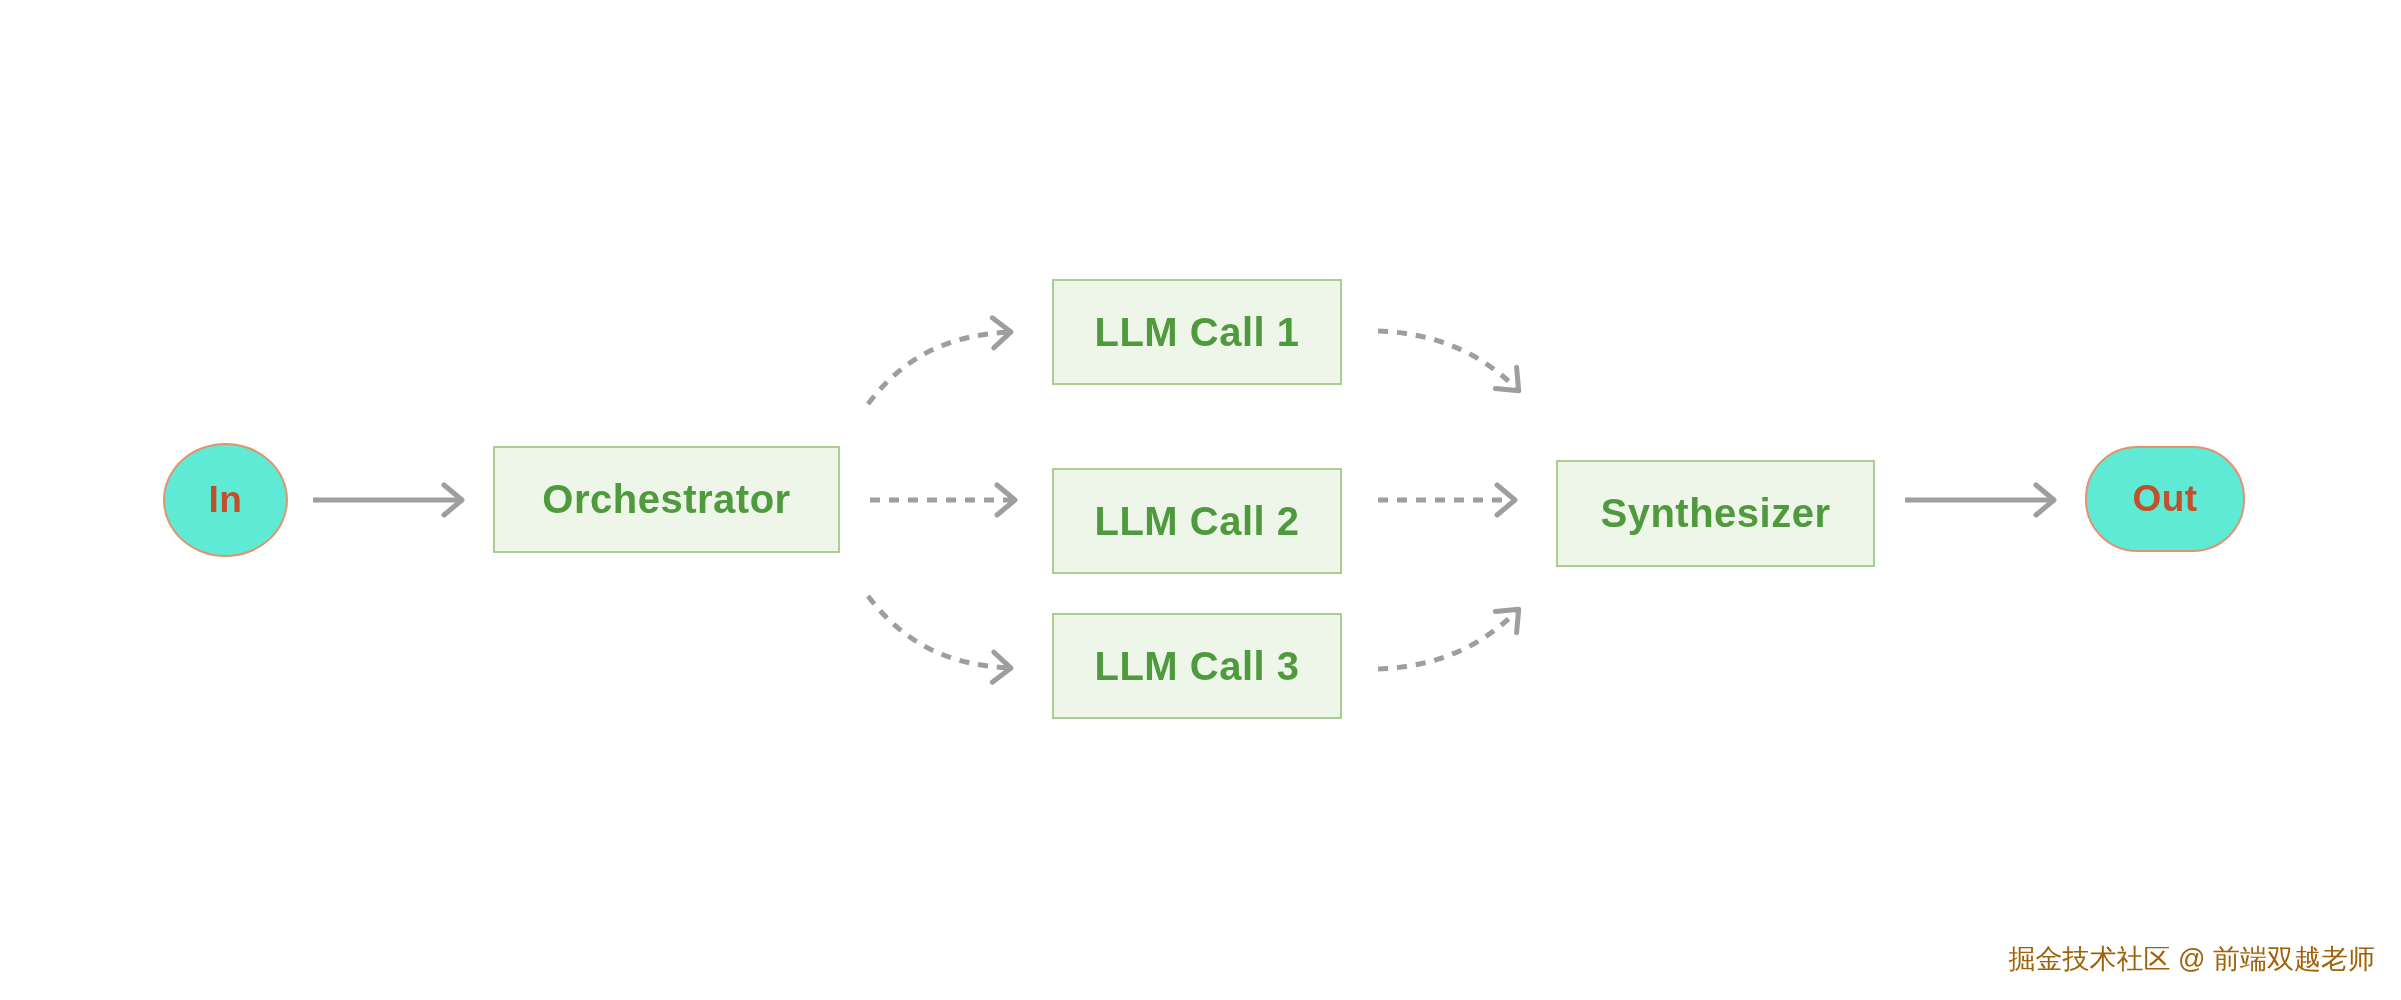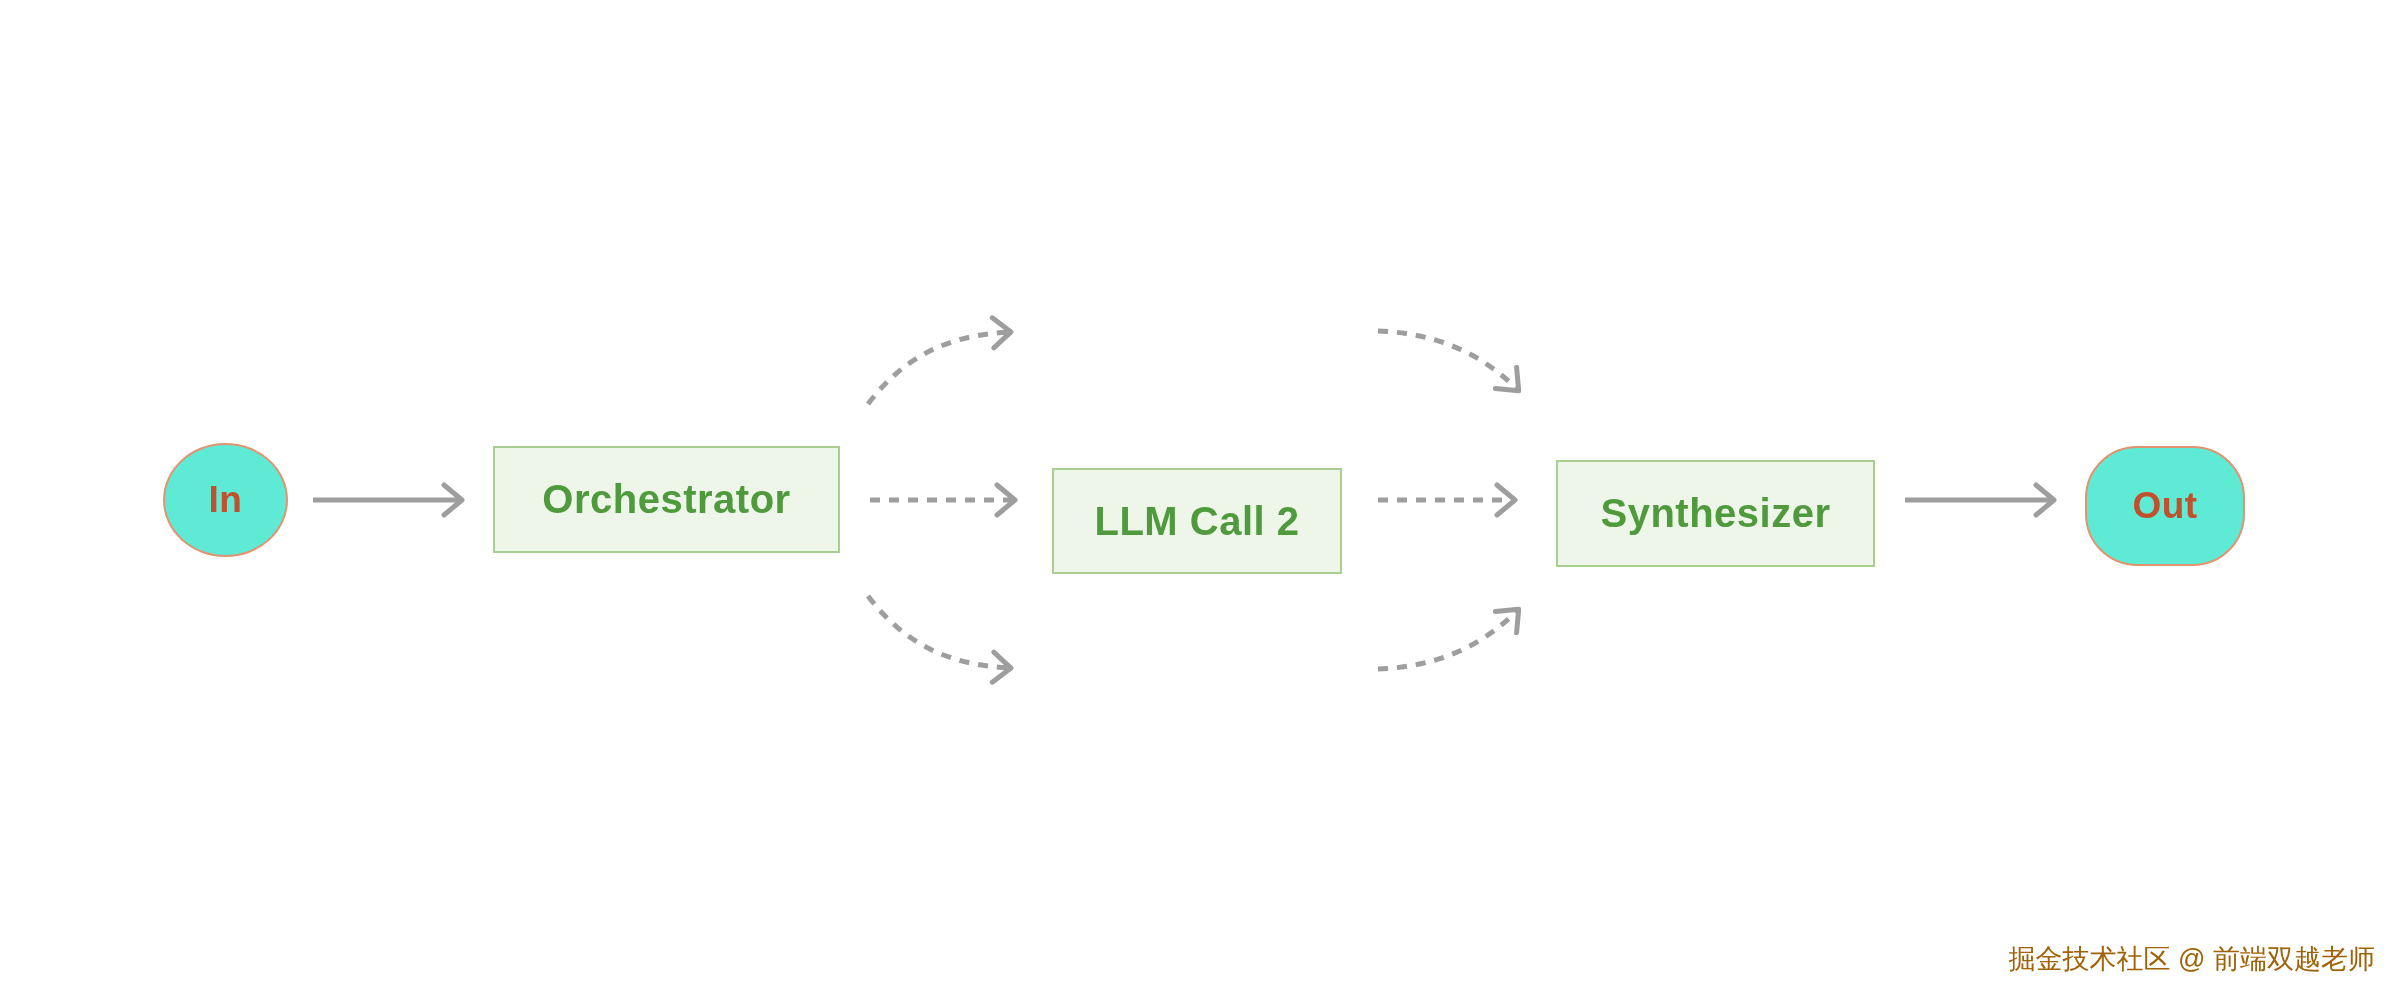--- a/index.html
+++ b/index.html
@@ -64,21 +64,21 @@
   .node-llm3 {
     left: 1052px; top: 613px;
     width: 290px; height: 106px;
   }
   .node-synthesizer {
     left: 1556px; top: 460px;
     width: 319px; height: 107px;
   }
   .node-out {
     left: 2085px; top: 446px;
-    width: 160px; height: 120px;
+    width: 160px; height: 106px;
     border-radius: 52px;
   }
   .edge {
     stroke: #9e9e9e;
     stroke-width: 5;
     fill: none;
   }
   .edge-dashed {
     stroke-dasharray: 10 9;
   }
@@ -122,25 +122,31 @@
   </svg>
 
   <div class="node node-pink node-in">
     <span>In</span>
   </div>
 
   <div class="node node-green node-orchestrator">
     <span>Orchestrator</span>
   </div>
 
+  <div class="node node-green node-llm1">
+    <span>LLM Call 1</span>
+  </div>
 
   <div class="node node-green node-llm2">
     <span>LLM Call 2</span>
   </div>
 
+  <div class="node node-green node-llm3">
+    <span>LLM Call 3</span>
+  </div>
 
   <div class="node node-green node-synthesizer">
     <span>Synthesizer</span>
   </div>
 
   <div class="node node-pink node-out">
     <span>Out</span>
   </div>
 
   <div class="watermark">掘金技术社区 @ 前端双越老师</div>

